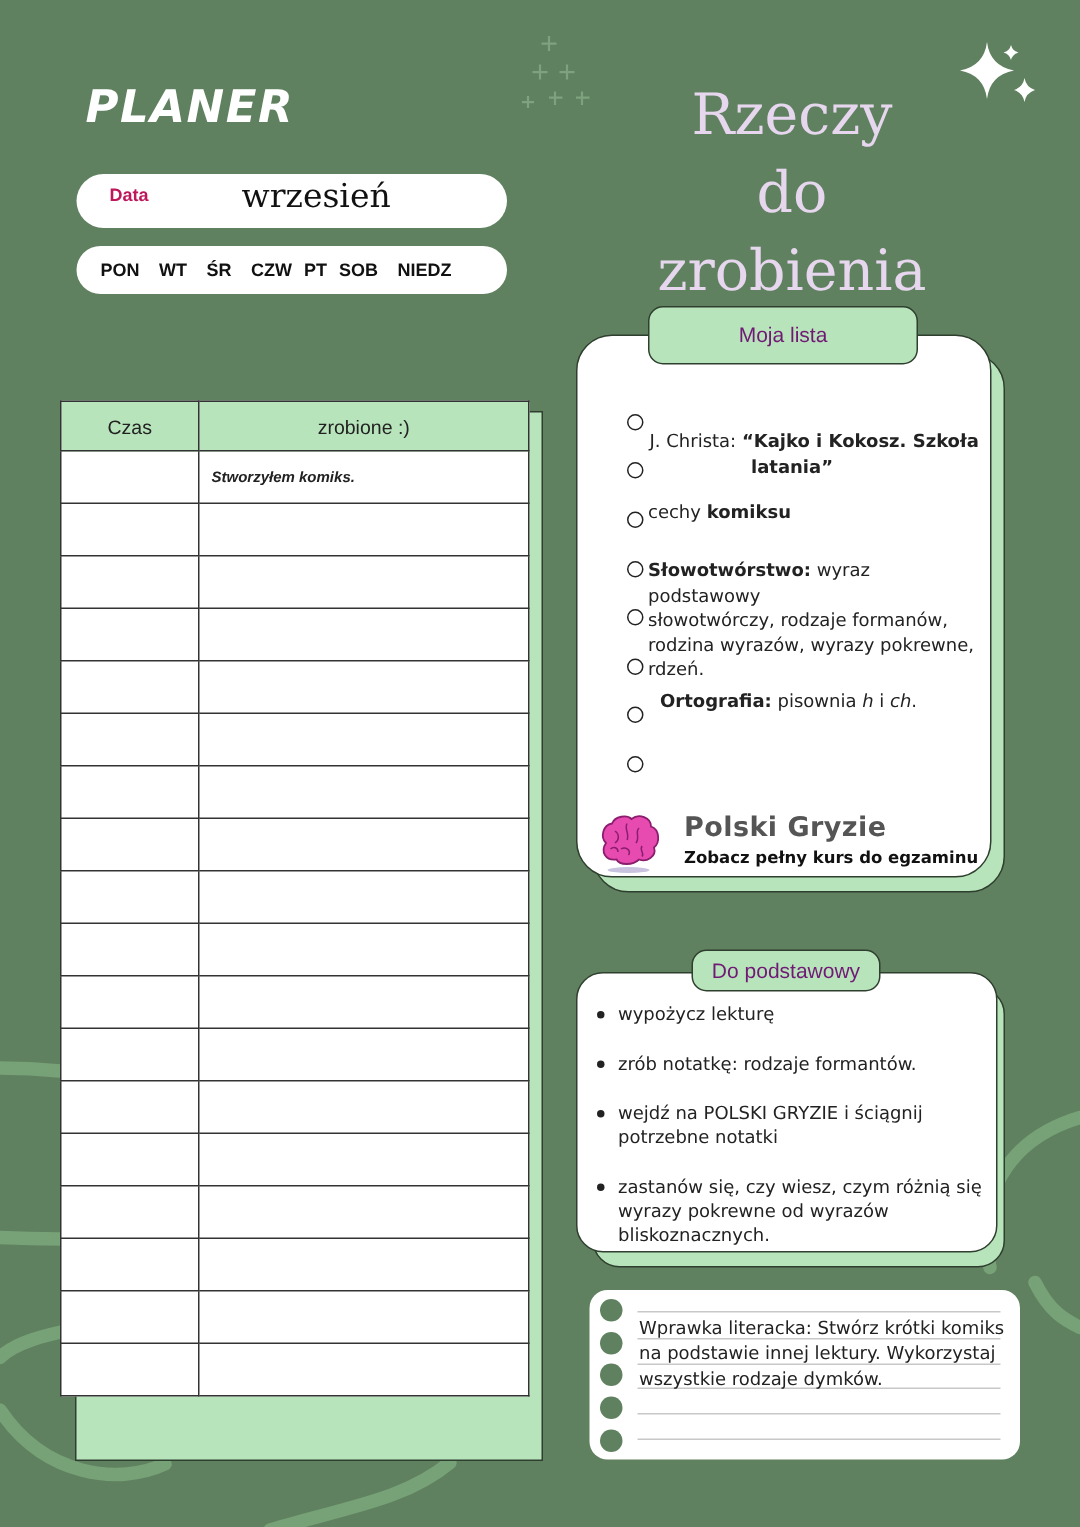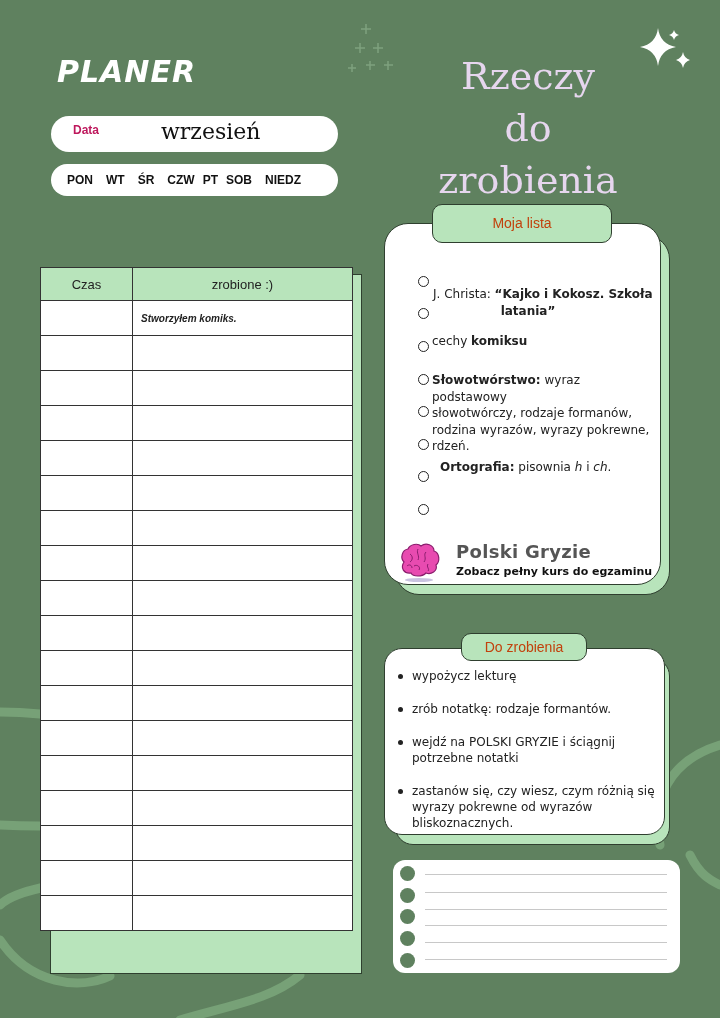--- a/index.html
+++ b/index.html
@@ -23,21 +23,21 @@
   .table-shadow { position: absolute; left: 50px; top: 274px; width: 312px; height: 700px; background: #b8e4bb; border: 1px solid #2f3f2f; }
   .sched { position: absolute; left: 40px; top: 267px; width: 313px; border-collapse: collapse; background: #fff; }
   .sched th, .sched td { border: 1.5px solid #333; height: 35px; font-weight: normal; }
   .sched th { background: #b8e4bb; font-size: 13px; color: #222; height: 33px; font-family: "Liberation Sans", sans-serif; }
   .sched td.c1 { width: 92px; }
   .sched td.c2 { font-size: 10px; font-weight: bold; font-style: italic; padding-left: 8px; font-family: "Liberation Sans", sans-serif; margin-top: 44px; }
 
   
   .card-shadow { position: absolute; background: #b8e4bb; border: 1px solid #2f3f2f; }
   .card { position: absolute; background: #fff; border: 1.5px solid #2f3f2f; }
-  .tab { position: absolute; background: #b8e4bb; border: 1.5px solid #2f3f2f; border-radius: 10px; text-align: center; font-size: 14px; color: #c2410c; font-family: "Liberation Sans", sans-serif; }
+  .tab { position: absolute; background: #b8e4bb; border: 1.5px solid #2f3f2f; border-radius: 10px; text-align: center; font-size: 14px; color: #701a75; font-family: "Liberation Sans", sans-serif; }
 
   .moja-shadow { left: 395px; top: 235px; width: 275px; height: 360px; border-radius: 24px; }
   .moja-card { left: 384px; top: 223px; width: 277px; height: 362px; border-radius: 24px; }
   .moja-tab { left: 432px; top: 204px; width: 180px; height: 39px; line-height: 37px; }
 
   .radio { position: absolute; width: 11px; height: 11px; border: 1.3px solid #222; border-radius: 50%; background: #fff; }
   .moja-text { position: absolute; font-size: 12.5px; line-height: 16.5px; color: #222; font-family: "DejaVu Sans", sans-serif; font-size: 12px; }
   .moja-text b { font-weight: bold; }
 
   .brain { position: absolute; left: 398px; top: 540px; }
@@ -227,33 +227,34 @@
 <svg class="brain" width="44" height="44" viewBox="0 0 44 44">
   <ellipse cx="21" cy="40" rx="14" ry="2" fill="#c9c3e0"></ellipse>
   <path d="M6 22 C2 18,4 10,10 9 C12 4,20 3,23 6 C28 2,36 5,36 11 C42 13,42 22,38 25 C40 31,33 35,28 33 C24 37,15 37,13 33 C6 34,2 28,6 22 Z" fill="#e84bb0" stroke="#8a1d6d" stroke-width="1.2"></path>
   <path d="M12 14 C15 16,15 20,12 22 M20 9 C18 13,22 16,20 20 M28 12 C25 15,29 18,26 22 M16 26 C19 24,23 27,21 30 M30 24 C28 27,32 29,30 31 M9 26 C11 24,14 25,14 28" stroke="#8a1d6d" stroke-width="1" fill="none"></path>
 </svg>
 <div class="brand-name">Polski Gryzie</div>
 <div class="brand-sub">Zobacz pełny kurs do egzaminu</div>
 
 <div class="card-shadow todo-shadow"></div>
 <div class="card todo-card"></div>
-<div class="tab todo-tab">Do zrobienia</div>
+<div class="tab todo-tab">Do podstawowy</div>
 <ul class="todo-list">
   <li>wypożycz lekturę</li>
   <li>zrób notatkę: rodzaje formantów.</li>
   <li>wejdź na POLSKI GRYZIE i ściągnij potrzebne notatki</li>
   <li>zastanów się, czy wiesz, czym różnią się wyrazy pokrewne od wyrazów bliskoznacznych.</li>
 </ul>
 
 <div class="note-card">
   <div class="note-dot" style="top:6px"></div>
   <div class="note-dot" style="top:28px"></div>
   <div class="note-dot" style="top:49px"></div>
   <div class="note-dot" style="top:71px"></div>
   <div class="note-dot" style="top:93px"></div>
   <div class="note-line" style="top:14px"></div>
   <div class="note-line" style="top:32px"></div>
   <div class="note-line" style="top:49px"></div>
   <div class="note-line" style="top:65px"></div>
   <div class="note-line" style="top:82px"></div>
   <div class="note-line" style="top:99px"></div>
+  <div class="note-text">Wprawka literacka: Stwórz krótki komiks na podstawie innej lektury. Wykorzystaj wszystkie rodzaje dymków.</div>
 </div>
 
 </body></html>

